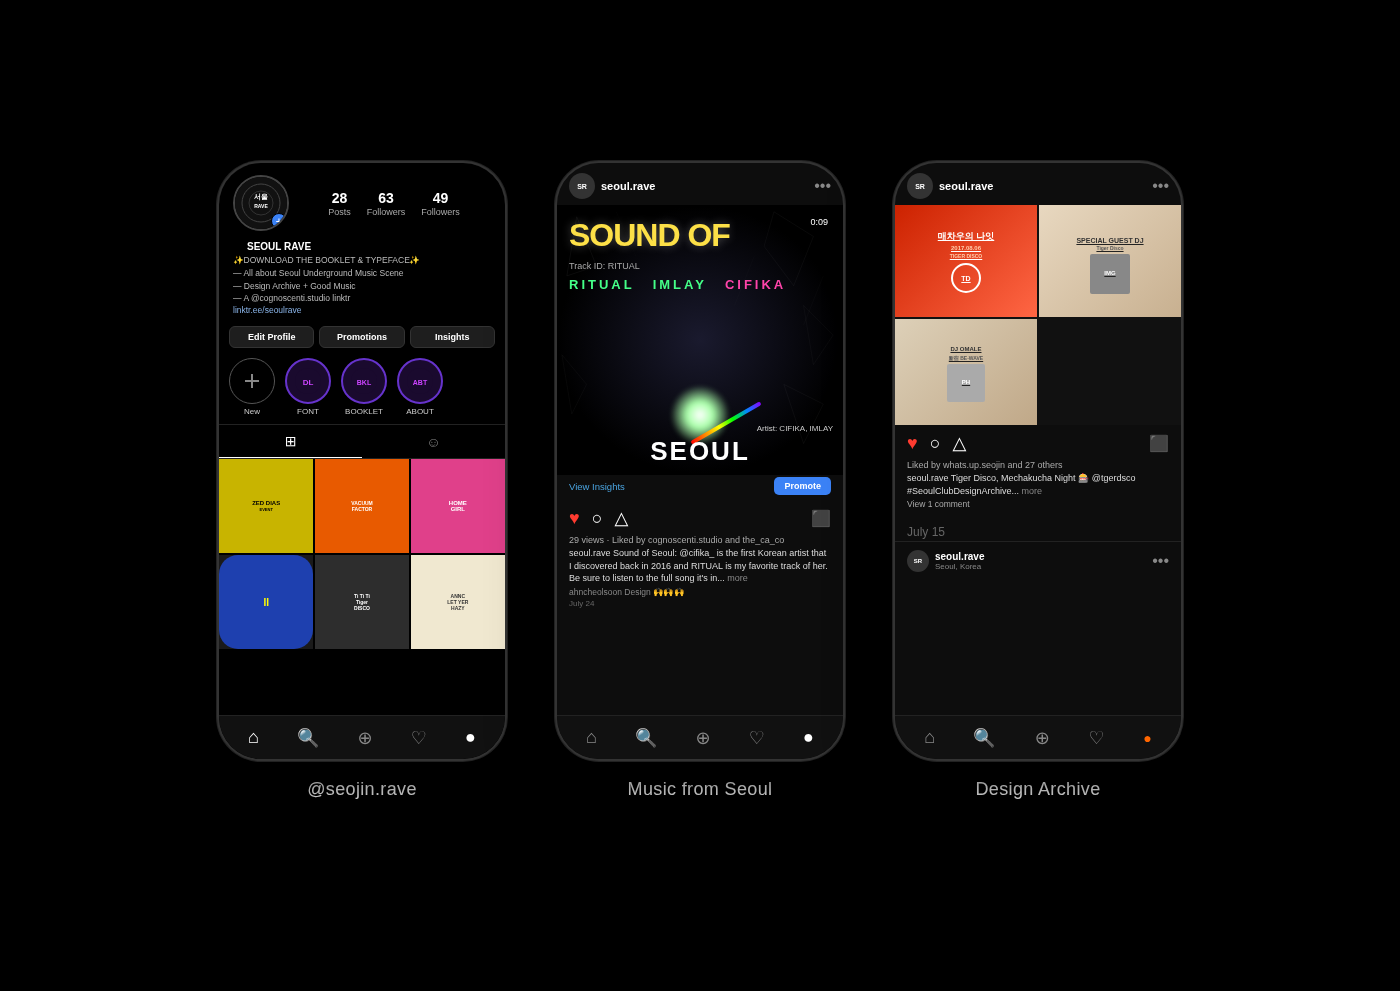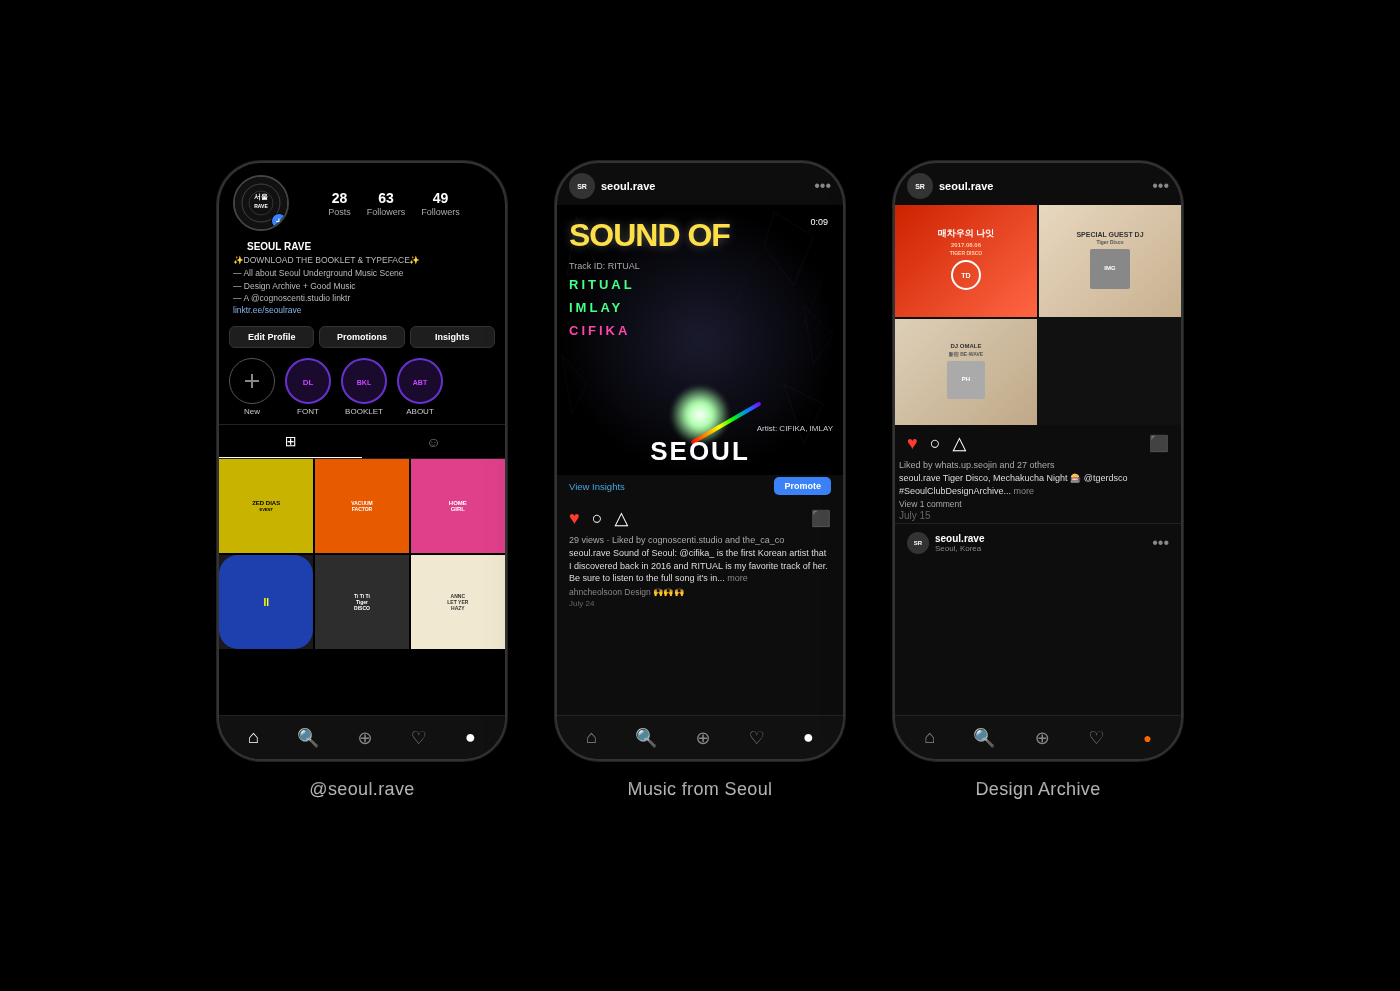--- a/index.html
+++ b/index.html
@@ -347,22 +347,22 @@
       top: 56px;
       left: 12px;
       color: #aaa;
       font-size: 9px;
     }
     .artist-list {
       position: absolute;
       top: 72px;
       left: 12px;
       display: flex;
-      flex-direction: column;
-      gap: 8px;
+      flex-direction: row;
+      gap: 18px;
     }
     .artist-name {
       font-size: 13px;
       font-weight: 700;
       letter-spacing: 3px;
     }
     .artist-ritual { color: #44ff88; }
     .artist-imlay { color: #44ff88; }
     .artist-cifika { color: #ff44aa; }
 
@@ -488,60 +488,61 @@
       width: 100%;
       height: 220px;
       background: #111;
       display: grid;
       grid-template-columns: 1fr 1fr;
       gap: 2px;
       overflow: hidden;
     }
     .design-card {
       display: flex;
-      align-items: center;
+      align-items: flex-end;
       justify-content: center;
       font-size: 7px;
       color: #fff;
       font-weight: 700;
       text-align: center;
       padding: 20px;
       line-height: 1.3;
       position: relative;
+      text-decoration: underline;
     }
     .dc1 { background: linear-gradient(135deg, #cc2200, #ff6644); }
     .dc2 { background: linear-gradient(135deg, #f0e0c8, #d4c0a0); color: #222; }
     .dc3 { background: linear-gradient(135deg, #e8d8c0, #c8b090); color: #222; }
     .dc4 { background: linear-gradient(135deg, #ddd0b8, #c0a888); color: #222; }
 
     
     .post3-actions {
       display: flex;
       align-items: center;
       justify-content: space-between;
       padding: 7px 12px 4px;
     }
     .post3-meta {
-      padding: 2px 4px;
+      padding: 2px 12px;
     }
     .post3-caption {
       color: #ddd;
       font-size: 9px;
       line-height: 1.4;
     }
     .post3-comment {
       color: #aaa;
       font-size: 8.5px;
       margin-top: 2px;
       cursor: pointer;
     }
     .post3-date {
       color: #666;
-      font-size: 10px;
-      margin-top: 1px;
+      font-size: 12px;
+      margin-top: 16px;
     }
 
     
     .next-post {
       border-top: 1px solid #222;
       padding: 8px 12px 4px;
     }
     .next-post-header {
       display: flex;
       align-items: center;
@@ -689,21 +690,21 @@
           <div class="phone-nav">
             <span class="nav-icon active">⌂</span>
             <span class="nav-icon">🔍</span>
             <span class="nav-icon">⊕</span>
             <span class="nav-icon">♡</span>
             <span class="nav-icon" style="color:#fff;">●</span>
           </div>
 
         </div>
       </div>
-      <div class="phone-label">@seoul.rave</div>
+      <div class="phone-label">@seojin.rave</div>
     </div>
 
     <div class="phone-wrapper">
       <div class="phone phone2">
         <div class="phone-inner">
 
           <div class="phone2-header">
             <div class="p2-user">
               <div class="p2-avatar">SR</div>
               <span class="p2-username">seoul.rave</span>

